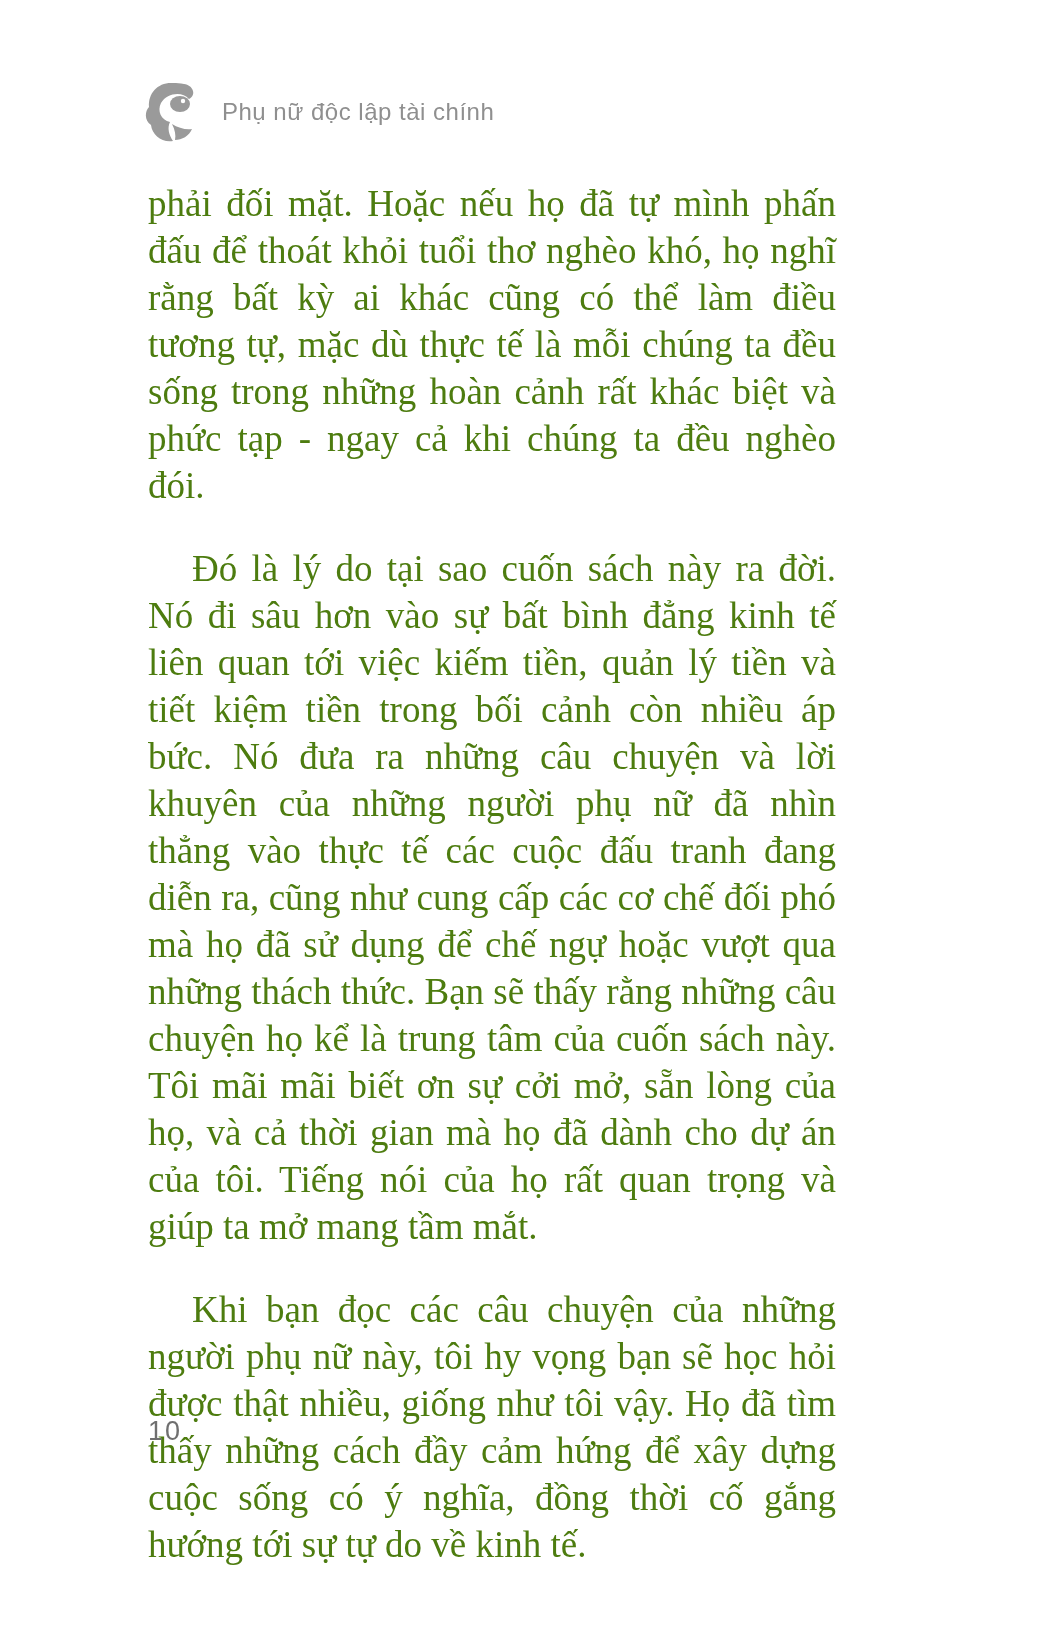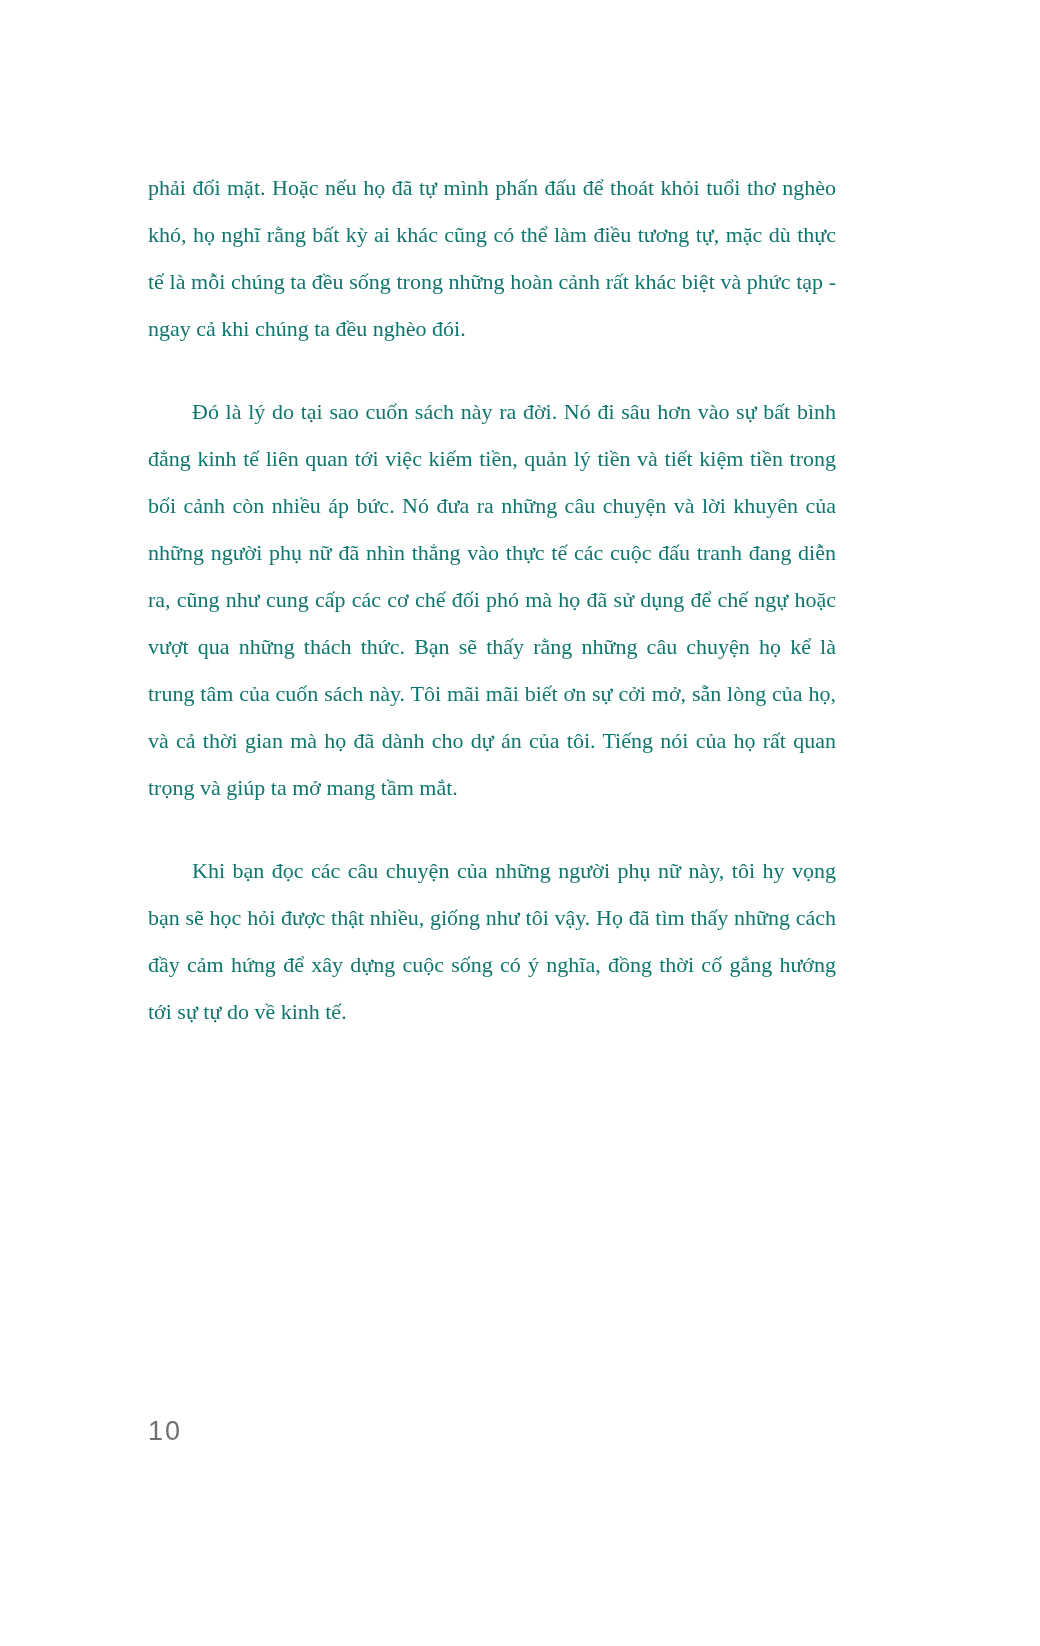--- a/index.html
+++ b/index.html
@@ -39,24 +39,24 @@
   }
   .header-title {
     font-family: "Liberation Sans", sans-serif;
     font-size: 24px;
     color: #8f8f8f;
     letter-spacing: 0.5px;
   }
   .content {
     position: absolute;
     left: 148px;
-    top: 164px;
+    top: 180px;
     width: 688px;
-    color: #0f766e;
-    font-size: 22px;
+    color: #4d7c0f;
+    font-size: 37px;
     line-height: 47px;
     text-align: justify;
     text-justify: inter-word;
   }
   .para {
     margin: 0;
   }
   .para + .para {
     margin-top: 36px;
   }
@@ -73,20 +73,31 @@
     font-size: 27px;
     color: #6f6f6f;
     letter-spacing: 2px;
   }
 </style>
 </head>
 <body>
 
 <div class="page">
 
+  <header class="page-header">
+    <span class="logo">
+      <svg viewBox="0 0 60 64" xmlns="http://www.w3.org/2000/svg" aria-hidden="true">
+        <path d="M31 3 C16 2 6 13 7 27 C3 31 2 40 9 45 C10 55 20 63 31 61 C27 55 25 48 28 42 C19 40 15 31 19 23 C25 13 40 11 47 19 C55 15 51 5 42 4 C38 3 35 3 31 3 Z" fill="#9a9a9a"></path>
+        <ellipse cx="38" cy="24" rx="10" ry="8" fill="#9a9a9a"></ellipse>
+        <circle cx="41" cy="21" r="2.2" fill="#ffffff"></circle>
+        <path d="M30 44 C33 50 34 55 33 60 C40 60 47 56 50 49 C44 50 36 48 30 44 Z" fill="#9a9a9a"></path>
+      </svg>
+    </span>
+    <span class="header-title">Phụ nữ độc lập tài chính</span>
+  </header>
 
   <main class="content">
     <p class="para">phải đối mặt. Hoặc nếu họ đã tự mình phấn đấu để thoát khỏi tuổi thơ nghèo khó, họ nghĩ rằng bất kỳ ai khác cũng có thể làm điều tương tự, mặc dù thực tế là mỗi chúng ta đều sống trong những hoàn cảnh rất khác biệt và phức tạp - ngay cả khi chúng ta đều nghèo đói.</p>
     <p class="para indent">Đó là lý do tại sao cuốn sách này ra đời. Nó đi sâu hơn vào sự bất bình đẳng kinh tế liên quan tới việc kiếm tiền, quản lý tiền và tiết kiệm tiền trong bối cảnh còn nhiều áp bức. Nó đưa ra những câu chuyện và lời khuyên của những người phụ nữ đã nhìn thẳng vào thực tế các cuộc đấu tranh đang diễn ra, cũng như cung cấp các cơ chế đối phó mà họ đã sử dụng để chế ngự hoặc vượt qua những thách thức. Bạn sẽ thấy rằng những câu chuyện họ kể là trung tâm của cuốn sách này. Tôi mãi mãi biết ơn sự cởi mở, sẵn lòng của họ, và cả thời gian mà họ đã dành cho dự án của tôi. Tiếng nói của họ rất quan trọng và giúp ta mở mang tầm mắt.</p>
     <p class="para indent">Khi bạn đọc các câu chuyện của những người phụ nữ này, tôi hy vọng bạn sẽ học hỏi được thật nhiều, giống như tôi vậy. Họ đã tìm thấy những cách đầy cảm hứng để xây dựng cuộc sống có ý nghĩa, đồng thời cố gắng hướng tới sự tự do về kinh tế.</p>
   </main>
 
   <footer class="page-footer">
     <span class="page-number">10</span>
   </footer>

